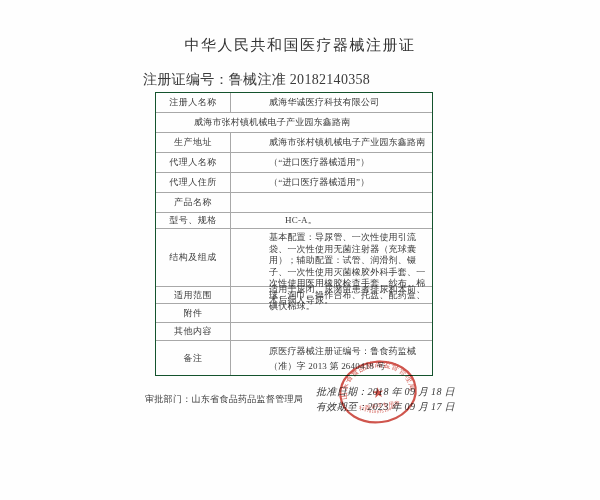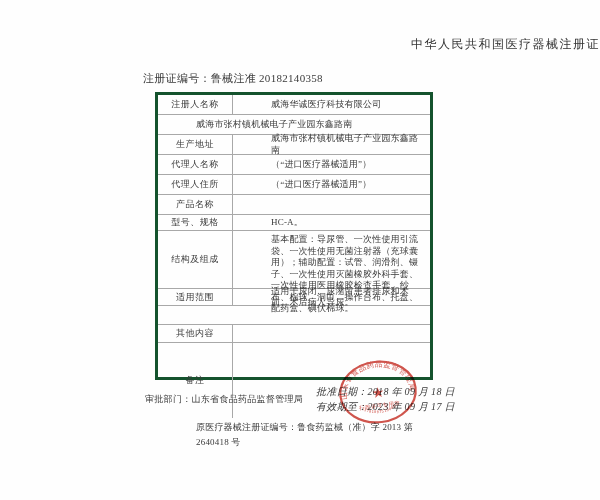--- a/index.html
+++ b/index.html
@@ -2,47 +2,47 @@
 <html><head>
 <meta charset="utf-8">
 <style>
   html,body{margin:0;padding:0;background:#ffffff;}
   #page{
     position:relative;width:600px;height:500px;background:#fefefe;
     font-family:"Liberation Serif","DejaVu Serif",serif;
     color:#3c3c3c;overflow:hidden;
   }
   .doc-title{
-    position:absolute;top:36px;left:0;width:600px;text-align:right;
-    font-size:12px;letter-spacing:1.5px;color:#333;
+    position:absolute;top:36px;left:0;width:600px;text-align:center;
+    font-size:15px;letter-spacing:1.5px;color:#333;
   }
   .cert-line{
-    position:absolute;top:71px;left:143px;font-size:11px;color:#3a3a3a;
+    position:absolute;top:71px;left:143px;font-size:14px;color:#3a3a3a;
     letter-spacing:0.3px;
   }
   .cert-table{
     position:absolute;top:92px;left:155px;width:278px;
-    border:3px solid #14532d;box-sizing:border-box;
+    border:1px solid #14532d;box-sizing:border-box;
     background:rgba(255,255,255,0);
   }
   .t-row{display:flex;border-bottom:1px solid #a8a8a8;box-sizing:border-box;}
   .t-row:last-child{border-bottom:none;}
   .t-label{
     width:75px;flex:0 0 75px;border-right:1px solid #a8a8a8;
     display:flex;align-items:center;justify-content:center;
     font-size:9px;letter-spacing:0.5px;color:#3a3a3a;text-align:center;
     box-sizing:border-box;padding:1px 2px;
   }
   .t-value{
     flex:1;display:flex;align-items:center;
     font-size:9px;color:#3a3a3a;box-sizing:border-box;
     padding:1px 6px;line-height:11.5px;letter-spacing:0.2px;margin-left:32px;
   }
-  .h20{height:20px;} .h16{height:16px;} .h58{height:58px;}
-  .h17{height:17px;} .h19{height:19px;} .h18{height:18px;} .h34{height:34px;flex-direction:column;}
+  .h20{height:20px;} .h16{height:16px;gap:16px;} .h58{height:58px;}
+  .h17{height:17px;} .h19{height:19px;} .h18{height:18px;} .h34{height:34px;}
   .multiline .t-value{align-items:flex-start;padding-top:3px;}
   .remark .t-value{line-height:15px;padding-top:2px;}
   .footer-left{
     position:absolute;top:385px;left:145px;font-size:9px;color:#3a3a3a;
     letter-spacing:0.3px;
     margin-top:8px;
   }
   .footer-right{
     position:absolute;top:384px;left:316px;font-size:10px;color:#3a3a3a;
     line-height:15px;letter-spacing:0.3px;font-style:italic;
@@ -91,20 +91,21 @@
     </div>
     <div class="t-row h58 multiline">
       <div class="t-label">结构及组成</div>
       <div class="t-value">基本配置：导尿管、一次性使用引流袋、一次性使用无菌注射器（充球囊用）；辅助配置：试管、润滑剂、镊子、一次性使用灭菌橡胶外科手套、一次性使用医用橡胶检查手套、纱布、棉球、洞巾、操作台布、托盘、配药盒、碘伏棉球。</div>
     </div>
     <div class="t-row h17">
       <div class="t-label">适用范围</div>
       <div class="t-value">适用于尿闭、尿潴留患者排尿和术前、术后病人导尿。</div>
     </div>
     <div class="t-row h19">
+      <div class="t-label">附件</div>
     </div>
     <div class="t-row h18">
       <div class="t-label">其他内容</div>
       <div class="t-value"></div>
     </div>
     <div class="t-row h34 remark">
       <div class="t-label">备注</div>
       <div class="t-value">原医疗器械注册证编号：鲁食药监械（准）字 2013 第 2640418 号</div>
     </div>
   </div>

